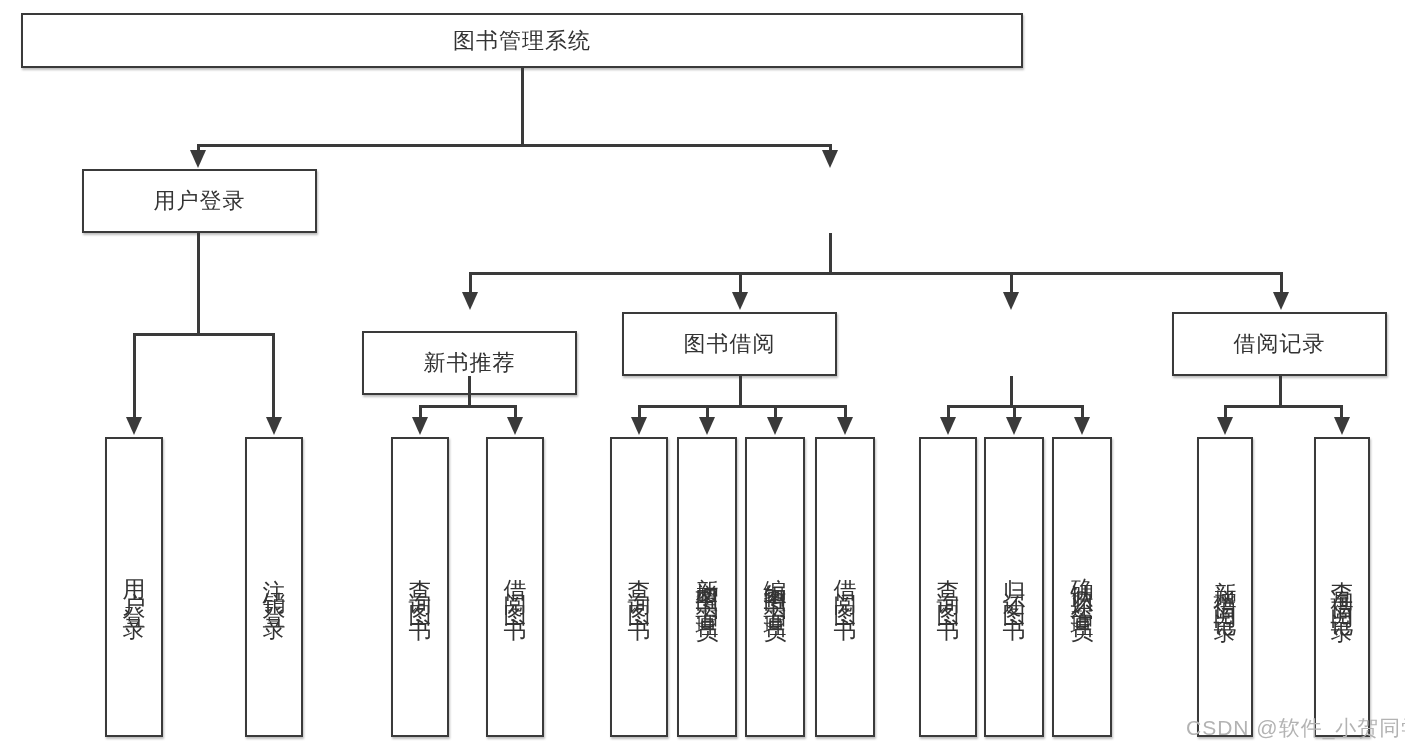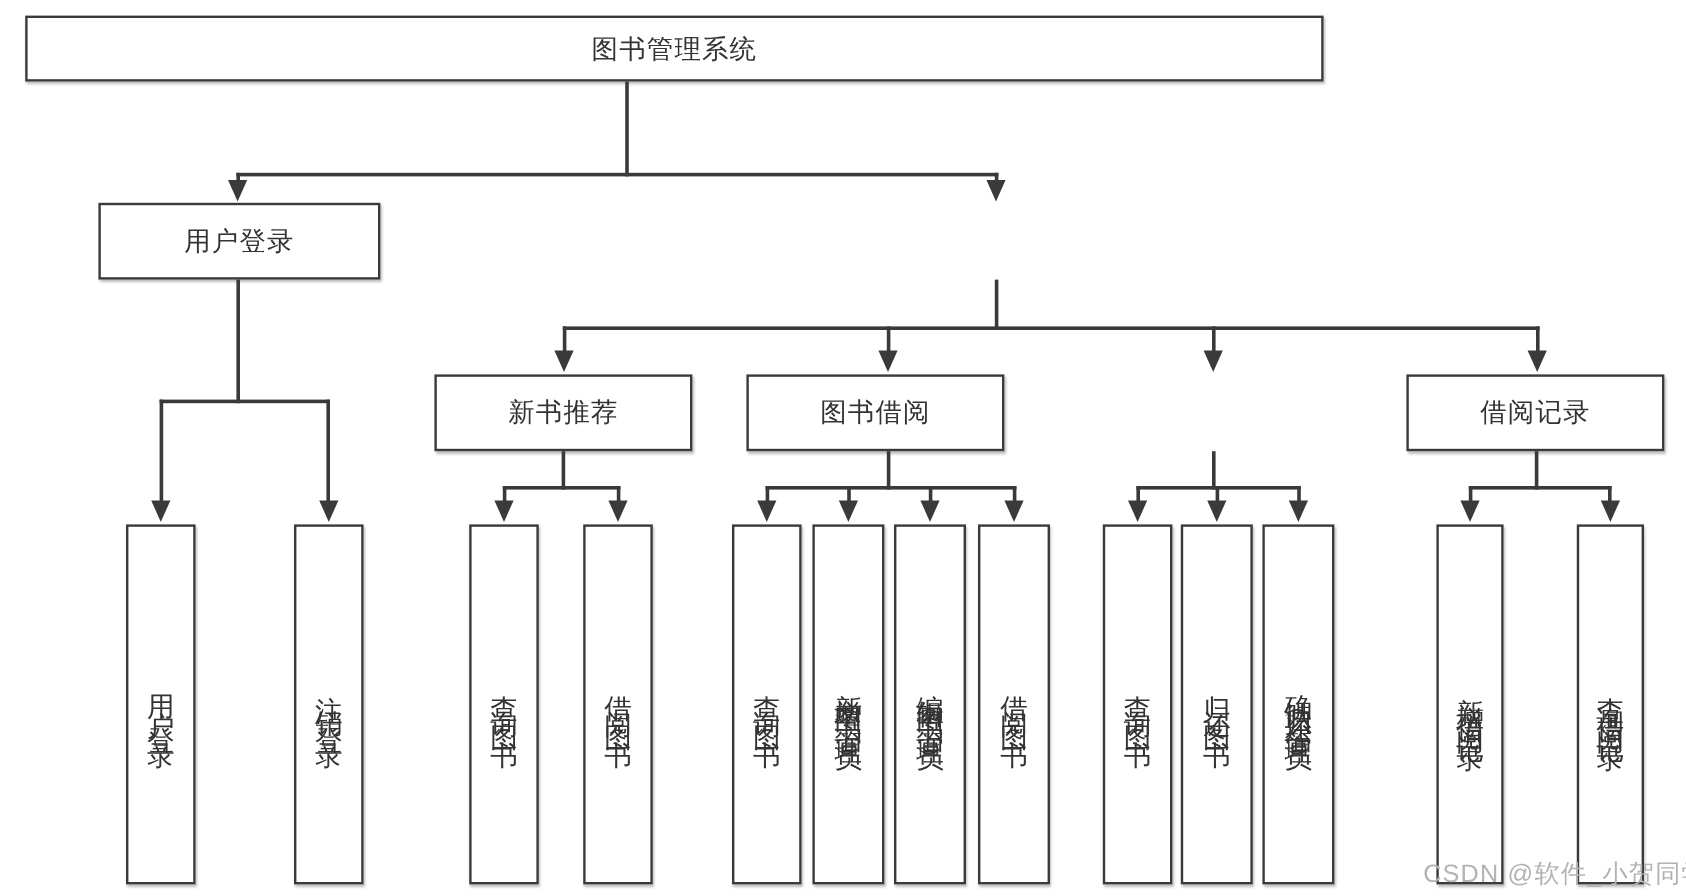--- a/index.html
+++ b/index.html
@@ -45,21 +45,21 @@
     letter-spacing:1px;
     white-space:nowrap;
     z-index:5;
   }
 </style>
 </head>
 <body>
 
 <div id="stage">
 
-  <div class="box h" style="left:21px;top:13px;width:1082px;height:55px">图书管理系统</div>
+  <div class="box h" style="left:21px;top:13px;width:1002px;height:55px">图书管理系统</div>
 
   <div class="vline" style="left:521px;top:68px;height:79px"></div>
   <div class="hline" style="left:197px;top:144px;width:635px"></div>
   <div class="vline" style="left:197px;top:144px;height:9px"></div>
   <div class="arrow" style="left:190px;top:150px"></div>
   <div class="vline" style="left:829px;top:144px;height:9px"></div>
   <div class="arrow" style="left:822px;top:150px"></div>
 
   <div class="box h" style="left:82px;top:169px;width:235px;height:64px">用户登录</div>
 
@@ -74,21 +74,21 @@
   <div class="hline" style="left:469px;top:272px;width:814px"></div>
   <div class="vline" style="left:469px;top:272px;height:22px"></div>
   <div class="arrow" style="left:462px;top:292px"></div>
   <div class="vline" style="left:739px;top:272px;height:22px"></div>
   <div class="arrow" style="left:732px;top:292px"></div>
   <div class="vline" style="left:1010px;top:272px;height:22px"></div>
   <div class="arrow" style="left:1003px;top:292px"></div>
   <div class="vline" style="left:1280px;top:272px;height:22px"></div>
   <div class="arrow" style="left:1273px;top:292px"></div>
 
-  <div class="box h" style="left:362px;top:312px;width:215px;height:64px">新书推荐</div>
+  <div class="box h" style="left:362px;top:331px;width:215px;height:64px">新书推荐</div>
   <div class="box h" style="left:622px;top:312px;width:215px;height:64px">图书借阅</div>
   <div class="box h" style="left:1172px;top:312px;width:215px;height:64px">借阅记录</div>
 
   <div class="vline" style="left:468px;top:376px;height:32px"></div>
   <div class="hline" style="left:419px;top:405px;width:98px"></div>
   <div class="vline" style="left:419px;top:405px;height:14px"></div>
   <div class="arrow" style="left:412px;top:417px"></div>
   <div class="vline" style="left:514px;top:405px;height:14px"></div>
   <div class="arrow" style="left:507px;top:417px"></div>
 

